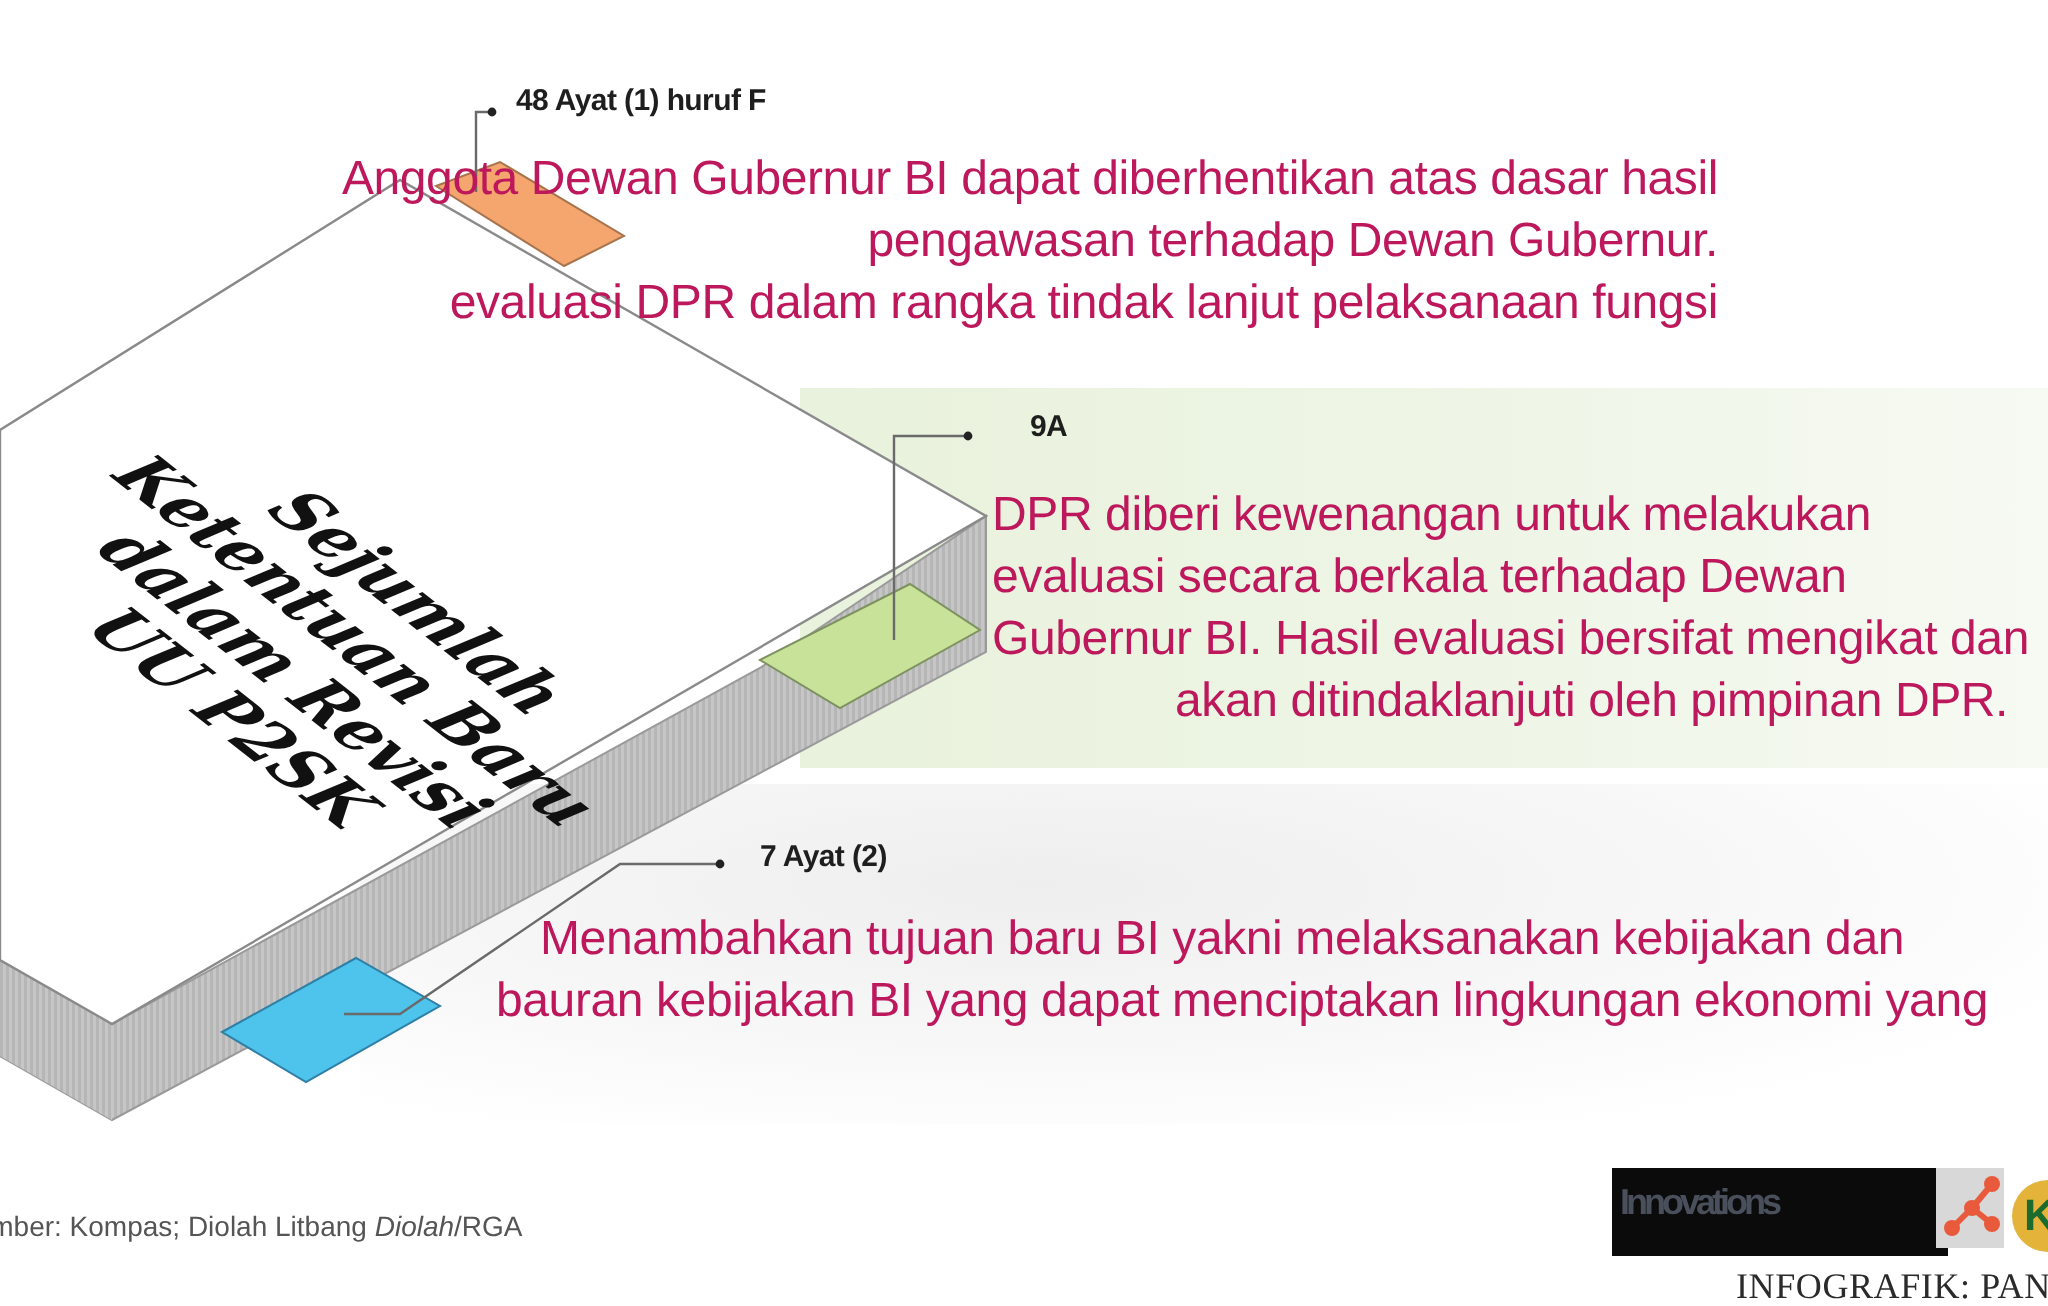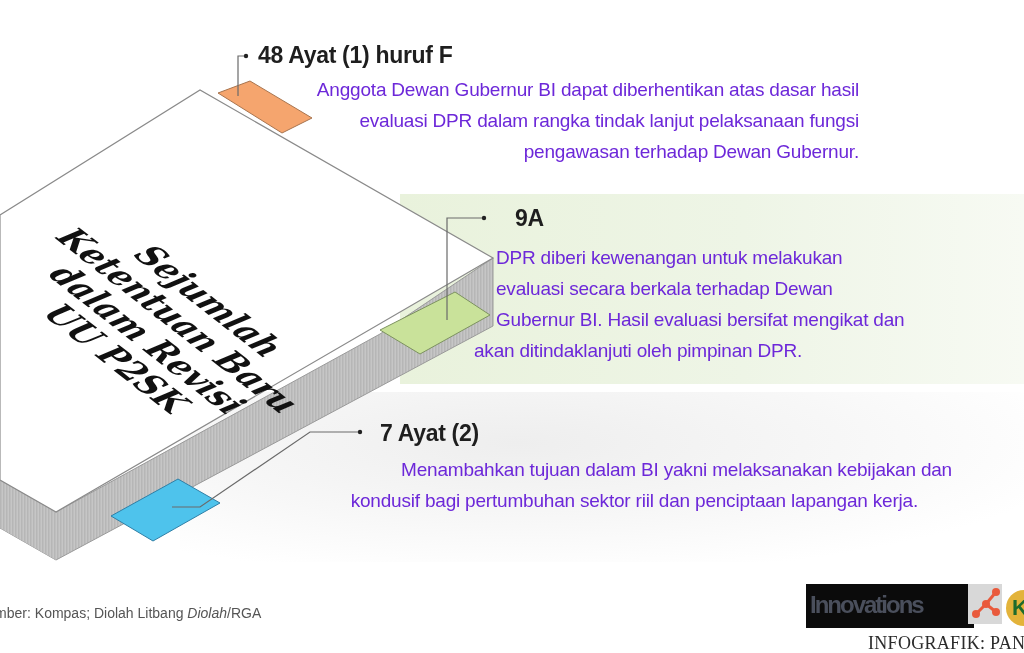--- a/index.html
+++ b/index.html
@@ -36,30 +36,30 @@
     left: 0;
     top: 0;
   }
   .callout {
     position: absolute;
     font-family: "Liberation Sans", sans-serif;
   }
   .callout-title {
     font-family: "Liberation Sans", sans-serif;
     font-weight: bold;
-    font-size: 23px;
+    font-size: 15px;
     color: #1e1e1e;
     letter-spacing: -0.3px;
     white-space: nowrap;
   }
   .callout-body {
     font-family: "Liberation Sans", sans-serif;
-    font-size: 19px;
+    font-size: 24px;
     line-height: 31px;
-    color: #6d28d9;
+    color: #be185d;
     white-space: nowrap;
     letter-spacing: -0.2px;
   }
   .right { text-align: right; }
   .slab-title {
     position: absolute;
     left: 94px;
     top: 190px;
     width: 330px;
     transform-origin: 0 0;
@@ -97,21 +97,21 @@
     height: 44px;
     background: #0b0b0b;
     overflow: hidden;
   }
   .logo-text {
     position: absolute;
     left: 4px;
     top: 7px;
     font-family: "Liberation Sans", sans-serif;
     font-weight: bold;
-    font-size: 24px;
+    font-size: 18px;
     letter-spacing: -2px;
     color: #4a4f5c;
     white-space: nowrap;
   }
   .logo-mark {
     position: absolute;
     left: 162px;
     top: 0;
     width: 34px;
     height: 40px;
@@ -184,40 +184,40 @@
   <div>Ketentuan Baru</div>
   <div>dalam Revisi</div>
   <div>UU P2SK</div>
 </div>
 
 <div class="callout" style="left:258px; top:42px;">
   <div class="callout-title">48 Ayat (1) huruf F</div>
 </div>
 <div class="callout right" style="right:165px; top:74px;">
   <div class="callout-body">Anggota Dewan Gubernur BI dapat diberhentikan atas dasar hasil</div>
+  <div class="callout-body">pengawasan terhadap Dewan Gubernur.</div>
   <div class="callout-body">evaluasi DPR dalam rangka tindak lanjut pelaksanaan fungsi</div>
-  <div class="callout-body">pengawasan terhadap Dewan Gubernur.</div>
 </div>
 
 <div class="callout" style="left:515px; top:205px;">
   <div class="callout-title">9A</div>
 </div>
 <div class="callout right" style="right:-2px; top:242px;">
   <div class="callout-body" style="text-align:left; padding-left:0; width:530px;">DPR diberi kewenangan untuk melakukan</div>
   <div class="callout-body" style="text-align:left; width:530px;">evaluasi secara berkala terhadap Dewan</div>
   <div class="callout-body" style="text-align:left; width:530px;">Gubernur BI. Hasil evaluasi bersifat mengikat dan</div>
-  <div class="callout-body" style="text-align:left; width:530px; margin-left:-22px;">akan ditindaklanjuti oleh pimpinan DPR.</div>
+  <div class="callout-body" style="text-align:right; width:530px; margin-left:-22px;">akan ditindaklanjuti oleh pimpinan DPR.</div>
 </div>
 
 <div class="callout" style="left:380px; top:420px;">
   <div class="callout-title">7 Ayat (2)</div>
 </div>
 <div class="callout right" style="right:30px; top:454px;">
-  <div class="callout-body" style="padding-right:42px;">Menambahkan tujuan dalam BI yakni melaksanakan kebijakan dan</div>
-  <div class="callout-body" style="padding-right:76px;">kondusif bagi pertumbuhan sektor riil dan penciptaan lapangan kerja.</div>
+  <div class="callout-body" style="padding-right:42px;">Menambahkan tujuan baru BI yakni melaksanakan kebijakan dan</div>
+  <div class="callout-body">bauran kebijakan BI yang dapat menciptakan lingkungan ekonomi yang</div>
 </div>
 
 <div class="source">
   <span>Sumber: Kompas; Diolah Litbang </span><em>Diolah</em><span>/RGA</span>
 </div>
 
 <div class="logo">
   <div class="logo-bar">
     <span class="logo-text">Innovations</span>
   </div>

